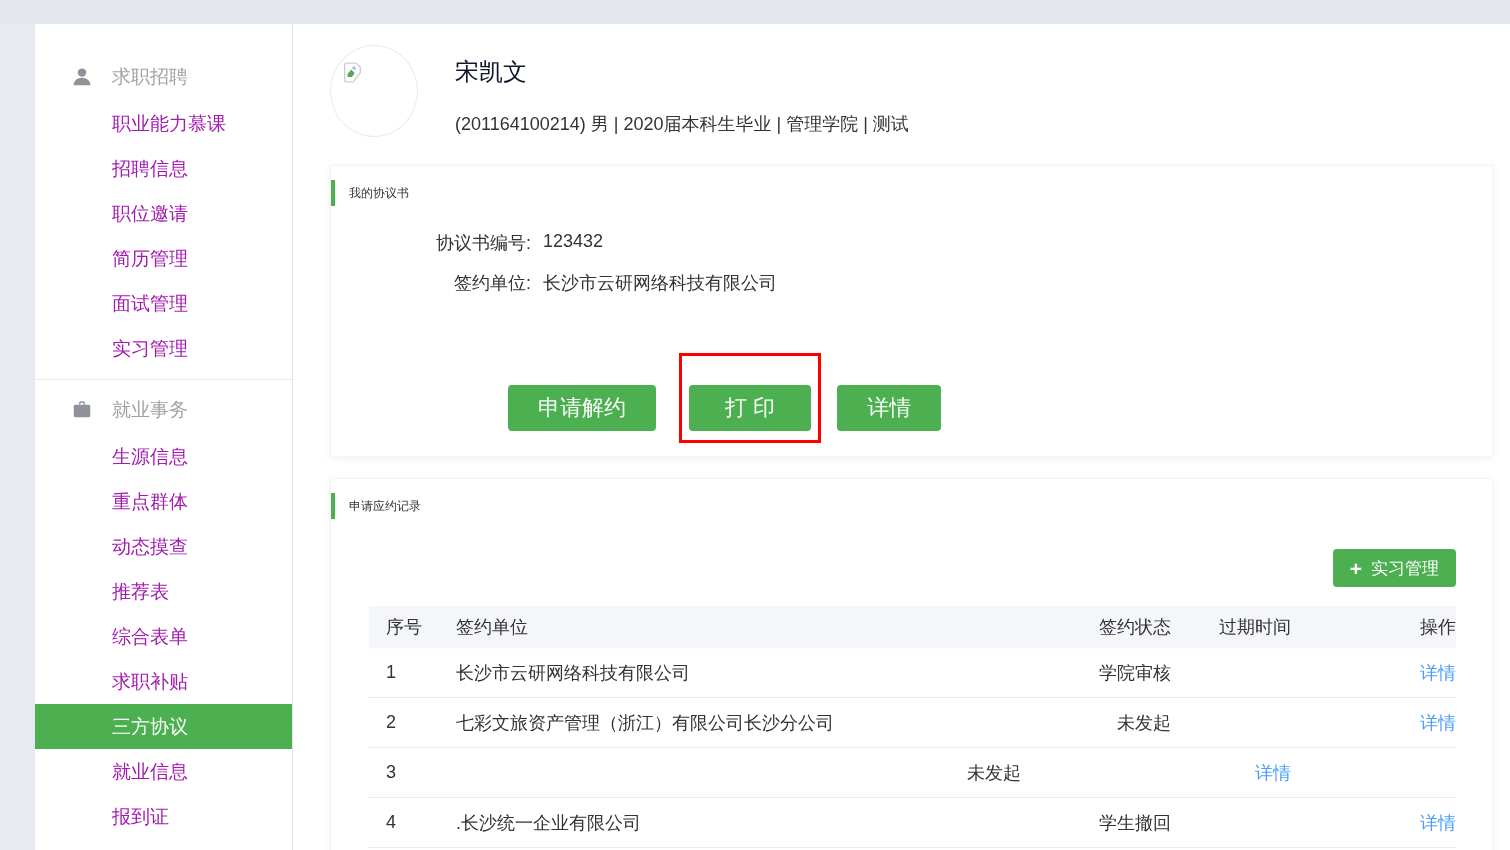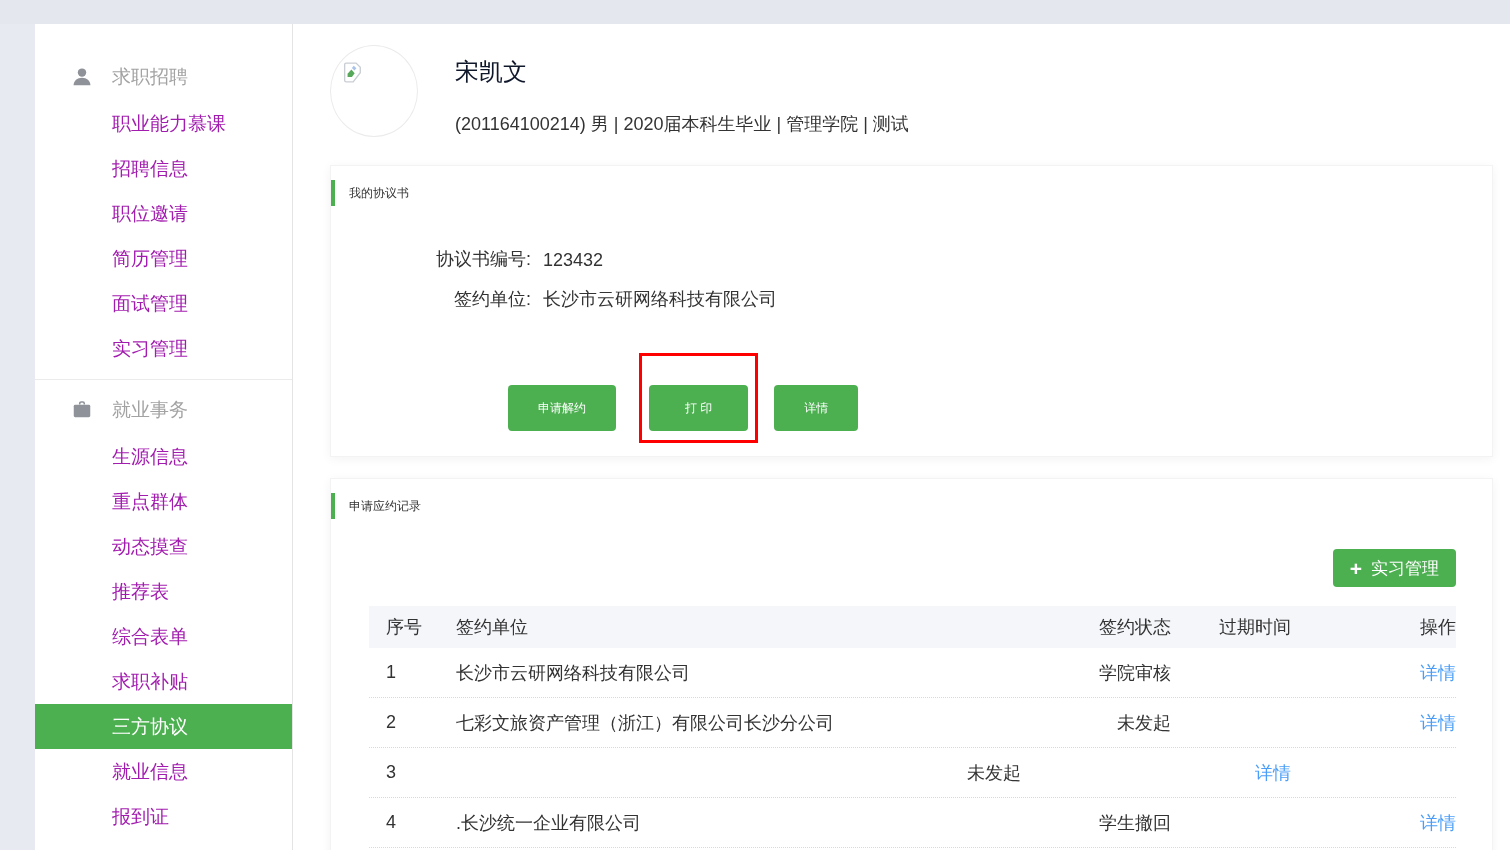--- a/index.html
+++ b/index.html
@@ -33,28 +33,28 @@
   .card {
     position:absolute; left:36px; width:1163px; background:#fff; box-sizing:border-box;
     border:1px solid #f3f3f3; box-shadow:0 2px 10px rgba(0,0,0,0.05);
   }
   .card.agreement { top:141px; height:292px; }
   .card.records { top:454px; height:430px; }
   .card-title { position:absolute; top:14px; left:0; display:flex; align-items:center; font-size:12px; color:#333; }
   .card-title .bar { width:4px; height:26px; background:#4caf50; margin-right:14px; }
 
   .fields { position:absolute; top:65px; left:0; right:0; }
-  .field-row { display:flex; height:40px; align-items:flex-end; font-size:18px; }
+  .field-row { display:flex; height:40px; align-items:flex-start; font-size:18px; }
   .field-label { width:200px; text-align:right; color:#333; }
   .field-value { margin-left:12px; color:#333; }
 
   .btn-row { position:absolute; top:197px; left:177px; height:70px; display:flex; align-items:center; }
   .g-btn {
     background:#4caf50; color:#fff; border:none; border-radius:4px; height:46px;
-    font-size:12px; padding:0 30px; cursor:pointer; font-family:"Liberation Sans", sans-serif; white-space:nowrap;margin-top:20px;
+    font-size:22px; padding:0 30px; cursor:pointer; font-family:"Liberation Sans", sans-serif; white-space:nowrap;margin-top:20px;
   }
   .g-btn.print { padding:0 36px; }
   .btn-gap { margin-right:23px; }
   .red-box { border:3px solid #ff0000; padding:9px 7px; margin-right:16px; display:inline-flex; }
 
   .create-btn {
     position:absolute; right:36px; top:70px; height:38px; background:#4caf50; color:#fff;
     border:none; border-radius:4px; font-size:17px; padding:0 17px; display:flex; align-items:center;
     cursor:pointer; font-family:"Liberation Sans", sans-serif;
   }

